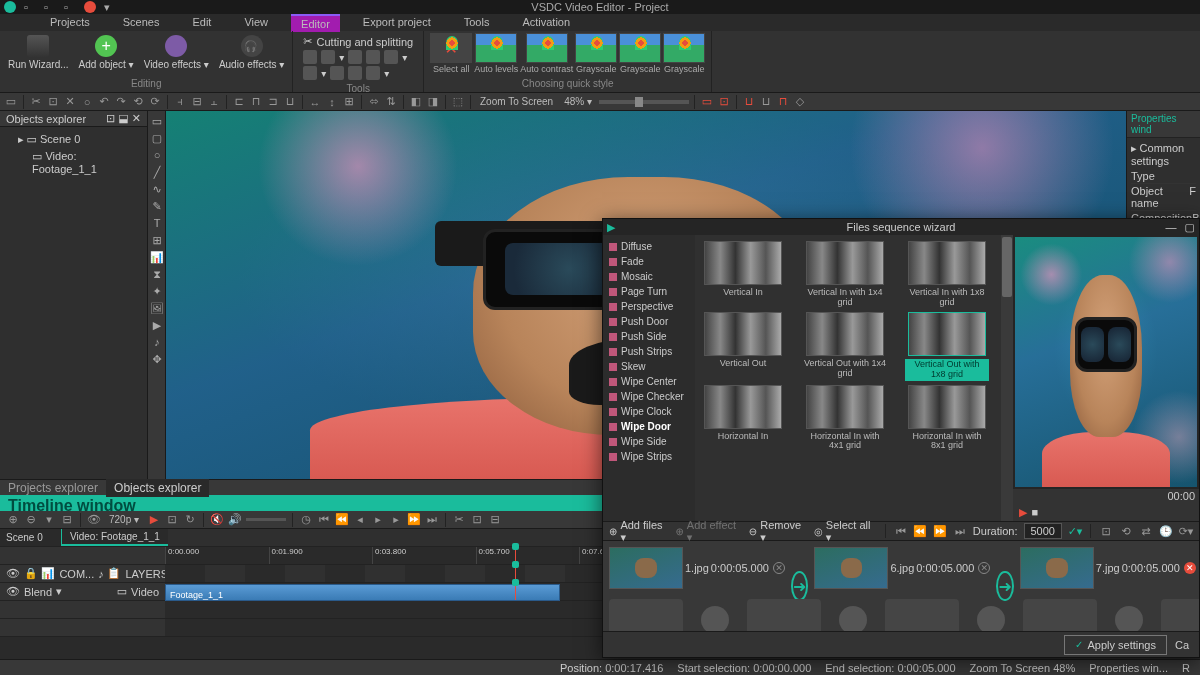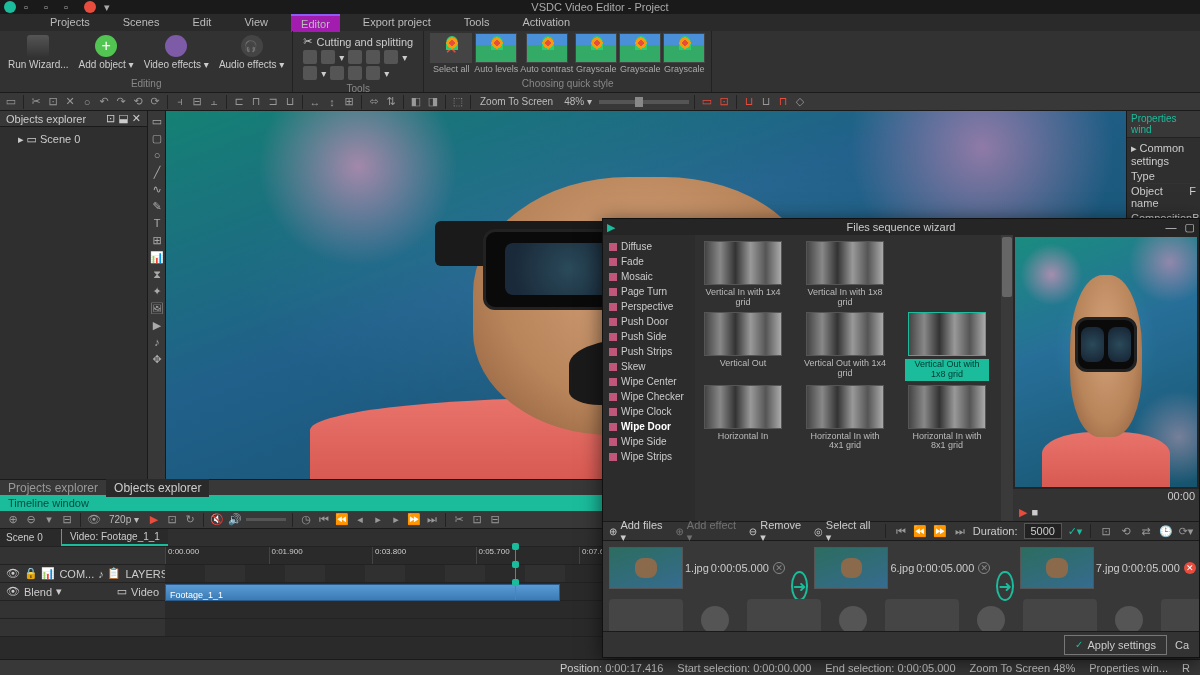--- a/index.html
+++ b/index.html
@@ -58,21 +58,21 @@
 .snorkel{position:absolute;top:62%;left:42%;width:16%;height:18%;background:#1a1a1a;border-radius:40% 40% 20% 20%}
 .shirt{position:absolute;bottom:0;left:15%;width:70%;height:22%;background:linear-gradient(180deg,#e8736b 0%,#d85a52 100%);border-radius:40% 40% 0 0}
 .right-panel{width:74px;background:#2f2f2f;border-left:1px solid #1a1a1a}
 .prop-header{background:#383838;padding:2px 4px;font-size:10px;color:#1abc9c;border-bottom:1px solid #222}
 .prop-section{padding:2px 4px;font-size:9px}
 .prop-row{display:flex;justify-content:space-between;padding:1px 0;border-bottom:1px solid #333}
 .bottom-tabs{height:16px;background:#383838;display:flex;align-items:center;border-top:1px solid #1a1a1a}
 .bottom-tab{padding:2px 8px;font-size:12px;color:#999;cursor:pointer}
 .bottom-tab.active{background:#2a2a2a;color:#ccc}
 .timeline-panel{background:#2a2a2a}
-.timeline-header{height:16px;background:#1abc9c;color:#004d40;font-size:11px;padding:2px 8px;font-weight:400}
+.timeline-header{height:16px;background:#1abc9c;color:#004d40;font-size:16px;padding:2px 8px;font-weight:700}
 .timeline-tools{height:18px;background:#383838;display:flex;align-items:center;gap:4px;padding:0 6px;border-bottom:1px solid #1a1a1a}
 .tl-row{height:18px;background:#2f2f2f;display:flex;align-items:center;border-bottom:1px solid #222}
 .tl-left{width:165px;display:flex;align-items:center;gap:4px;padding:0 6px;background:#333;height:100%;font-size:10px}
 .tl-ruler{flex:1;height:100%;position:relative;background:#2a2a2a;font-size:8px;color:#777}
 .ruler-marks{display:flex;position:absolute;top:0;left:0;right:0;height:100%}
 .ruler-tick{flex:1;border-left:1px solid #444;padding-left:2px;font-size:8px}
 .tl-clip{position:absolute;left:0;top:1px;height:17px;background:linear-gradient(180deg,#5a9bd5 0%,#3a7bb5 100%);border:1px solid #2a5a8a;font-size:9px;padding:5px 4px;color:#fff}
 .playhead{position:absolute;top:0;bottom:0;width:1px;background:#e74c3c;z-index:5}
 .playhead::before{content:"";position:absolute;top:-4px;left:-3px;width:7px;height:7px;background:#1abc9c;border-radius:2px}
 .statusbar{position:absolute;bottom:0;left:0;right:0;height:16px;background:#383838;display:flex;align-items:center;justify-content:flex-end;gap:14px;padding:0 10px;font-size:10px;color:#aaa;border-top:1px solid #1a1a1a}
@@ -279,20 +279,21 @@
 </div>
 
 <div class="main">
   <div class="left-panel">
     <div class="panel-header">
       <span>Objects explorer</span>
       <span>⊡ ⬓ ✕</span>
     </div>
     <div class="tree">
       <div class="tree-item">▸ ▭ <span>Scene 0</span></div>
+      <div class="tree-item" style="padding-left:28px">▭ <span>Video: Footage_1_1</span></div>
     </div>
   </div>
   <div class="tool-col">
     <span>▭</span>
     <span>▢</span>
     <span>○</span>
     <span>╱</span>
     <span>∿</span>
     <span>✎</span>
     <span>T</span>
@@ -483,20 +484,24 @@
         <div class="wiz-list-item">Wipe Checker</div>
         <div class="wiz-list-item">Wipe Clock</div>
         <div class="wiz-list-item sel">Wipe Door</div>
         <div class="wiz-list-item">Wipe Side</div>
         <div class="wiz-list-item">Wipe Strips</div>
       </div>
     <div class="wiz-grid" id="wiz-grid">
         <div class="wiz-grid-row">
           <div class="wiz-cell">
             <div class="wiz-thumb"></div>
+            <div class="wiz-cell-label">Vertical In</div>
+          </div>
+          <div class="wiz-cell">
+            <div class="wiz-thumb"></div>
             <div class="wiz-cell-label">Vertical In with 1x4 grid</div>
           </div>
           <div class="wiz-cell">
             <div class="wiz-thumb"></div>
             <div class="wiz-cell-label">Vertical In with 1x8 grid</div>
           </div>
         </div>
         <div class="wiz-grid-row">
           <div class="wiz-cell">
             <div class="wiz-thumb"></div>

